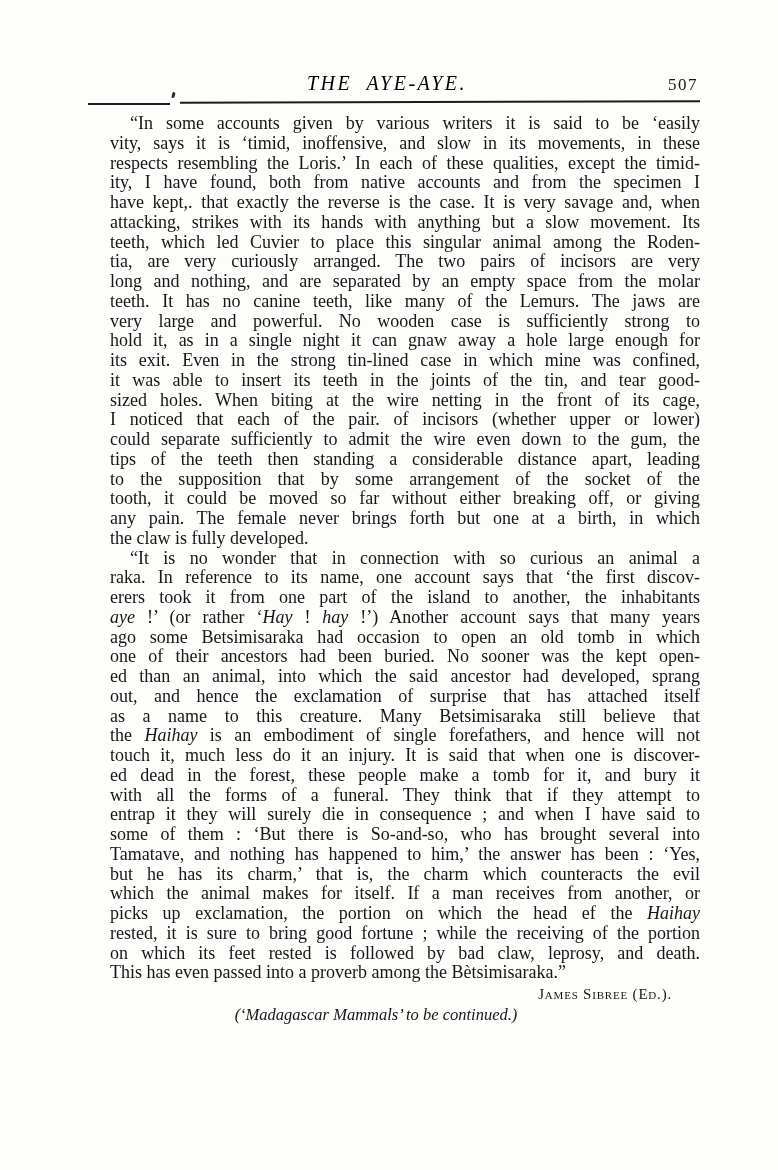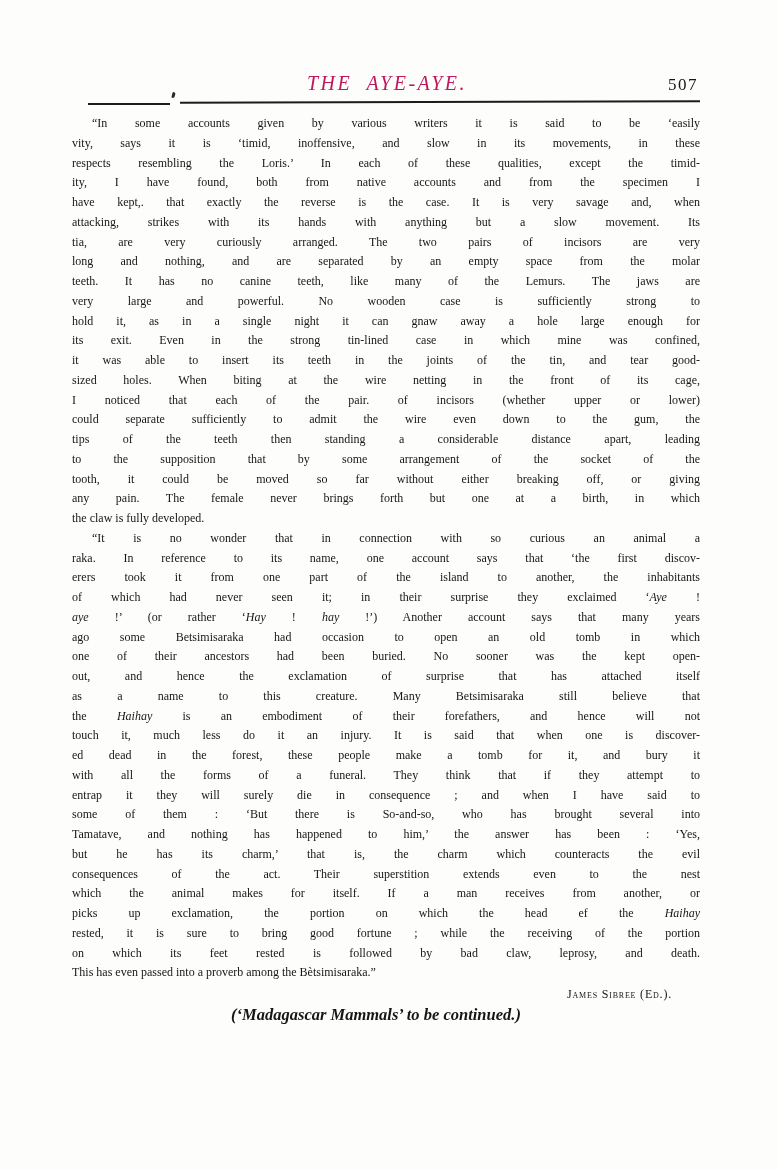--- a/index.html
+++ b/index.html
@@ -21,21 +21,21 @@
   }
   
   .header { position: relative; height: 25px; }
   .running-title {
     position: absolute; left: 2px; right: 0; top: 0;
     text-align: center;
     font-style: italic;
     font-size: 20px;
     letter-spacing: 2.5px;
     word-spacing: 7px;
-    color: #be185d;
+    color: #000000;
   }
   .page-number {
     position: absolute; right: 2px; top: 3px;
     font-size: 17px;
     letter-spacing: 1.5px;
     text-align: right;
   }
   
   .rule { position: relative; height: 5px; margin-top: 3px; margin-bottom: 9px; }
   .rule-left {
@@ -48,49 +48,49 @@
     transform: rotate(-0.15deg);
   }
   .rule-mark {
     position: absolute; left: 100px; top: -8px;
     width: 2.5px; height: 6px; background: #2a2a2a;
     border-radius: 2px 2px 3px 1px;
     transform: rotate(14deg);
   }
   
   .body-text {
-    font-size: 12px;
+    font-size: 18px;
     line-height: 19.75px;
+    margin-left: 38px;
   }
   .line {
     text-align: justify;
     text-align-last: justify;
     white-space: normal;
   }
   .line.last { text-align-last: left; }
   .para .line.first { text-indent: 20px; }
   .it { font-style: italic; }
   
   .signature {
     text-align: right;
     padding-right: 28px;
     font-variant: small-caps;
-    font-size: 12px;
+    font-size: 15px;
     letter-spacing: 0.8px;
     line-height: 20px;
     margin-top: 1px;
   }
   .footer-note {
     text-align: center;
     font-style: italic;
     font-size: 16.5px;
     line-height: 20px;
     margin-top: 1px;
     transform: translateX(-10px);
-    font-weight: bold;
   }
 </style>
 </head>
 <body>
 
 <div class="page">
   <div class="content">
 
     <div class="header">
       <div class="running-title">THE AYE-AYE.</div>
@@ -104,55 +104,55 @@
     </div>
 
     <div class="body-text">
         <div class="para">
           <div class="line first"><span>“In some accounts given by various writers it is said to be ‘easily</span></div>
           <div class="line"><span>vity, says it is ‘timid, inoffensive, and slow in its movements, in these</span></div>
           <div class="line"><span>respects resembling the Loris.’ In each of these qualities, except the timid-</span></div>
           <div class="line"><span>ity, I have found, both from native accounts and from the specimen I</span></div>
           <div class="line"><span>have kept,. that exactly the reverse is the case. It is very savage and, when</span></div>
           <div class="line"><span>attacking, strikes with its hands with anything but a slow movement. Its</span></div>
+          <div class="line"><span>teeth, which led Cuvier to place this singular animal among the Roden-</span></div>
           <div class="line"><span>tia, are very curiously arranged. The two pairs of incisors are very</span></div>
           <div class="line"><span>long and nothing, and are separated by an empty space from the molar</span></div>
           <div class="line"><span>teeth. It has no canine teeth, like many of the Lemurs. The jaws are</span></div>
           <div class="line"><span>very large and powerful. No wooden case is sufficiently strong to</span></div>
           <div class="line"><span>hold it, as in a single night it can gnaw away a hole large enough for</span></div>
           <div class="line"><span>its exit. Even in the strong tin-lined case in which mine was confined,</span></div>
           <div class="line"><span>it was able to insert its teeth in the joints of the tin, and tear good-</span></div>
           <div class="line"><span>sized holes. When biting at the wire netting in the front of its cage,</span></div>
           <div class="line"><span>I noticed that each of the pair. of incisors (whether upper or lower)</span></div>
           <div class="line"><span>could separate sufficiently to admit the wire even down to the gum, the</span></div>
           <div class="line"><span>tips of the teeth then standing a considerable distance apart, leading</span></div>
           <div class="line"><span>to the supposition that by some arrangement of the socket of the</span></div>
           <div class="line"><span>tooth, it could be moved so far without either breaking off, or giving</span></div>
           <div class="line"><span>any pain. The female never brings forth but one at a birth, in which</span></div>
           <div class="line last"><span>the claw is fully developed.</span></div>
         </div>
         <div class="para">
           <div class="line first"><span>“It is no wonder that in connection with so curious an animal a</span></div>
           <div class="line"><span>raka. In reference to its name, one account says that ‘the first discov-</span></div>
           <div class="line"><span>erers took it from one part of the island to another, the inhabitants</span></div>
-          <div class="line"><span>of which had never seen it; in their surprise they exclaimed ‘</span><span class="it">Aye</span><span> !</span></div>
           <div class="line"><span class="it">aye</span><span> !’ (or rather ‘</span><span class="it">Hay</span><span> ! </span><span class="it">hay</span><span> !’) Another account says that many years</span></div>
           <div class="line"><span>ago some Betsimisaraka had occasion to open an old tomb in which</span></div>
           <div class="line"><span>one of their ancestors had been buried. No sooner was the kept open-</span></div>
+          <div class="line"><span>ed than an animal, into which the said ancestor had developed, sprang</span></div>
           <div class="line"><span>out, and hence the exclamation of surprise that has attached itself</span></div>
           <div class="line"><span>as a name to this creature. Many Betsimisaraka still believe that</span></div>
-          <div class="line"><span>the </span><span class="it">Haihay</span><span> is an embodiment of their forefathers, and hence will not</span></div>
+          <div class="line"><span>the </span><span class="it">Haihay</span><span> is an embodiment of single forefathers, and hence will not</span></div>
           <div class="line"><span>touch it, much less do it an injury. It is said that when one is discover-</span></div>
           <div class="line"><span>ed dead in the forest, these people make a tomb for it, and bury it</span></div>
           <div class="line"><span>with all the forms of a funeral. They think that if they attempt to</span></div>
           <div class="line"><span>entrap it they will surely die in consequence ; and when I have said to</span></div>
           <div class="line"><span>some of them : ‘But there is So-and-so, who has brought several into</span></div>
           <div class="line"><span>Tamatave, and nothing has happened to him,’ the answer has been : ‘Yes,</span></div>
           <div class="line"><span>but he has its charm,’ that is, the charm which counteracts the evil</span></div>
-          <div class="line"><span>consequences of the act. Their superstition extends even to the nest</span></div>
           <div class="line"><span>which the animal makes for itself. If a man receives from another, or</span></div>
           <div class="line"><span>picks up exclamation, the portion on which the head ef the </span><span class="it">Haihay</span></div>
           <div class="line"><span>rested, it is sure to bring good fortune ; while the receiving of the portion</span></div>
           <div class="line"><span>on which its feet rested is followed by bad claw, leprosy, and death.</span></div>
           <div class="line last"><span>This has even passed into a proverb among the Bètsimisaraka.”</span></div>
         </div>
       </div>
 
     <div class="signature">James Sibree (Ed.).</div>
 

